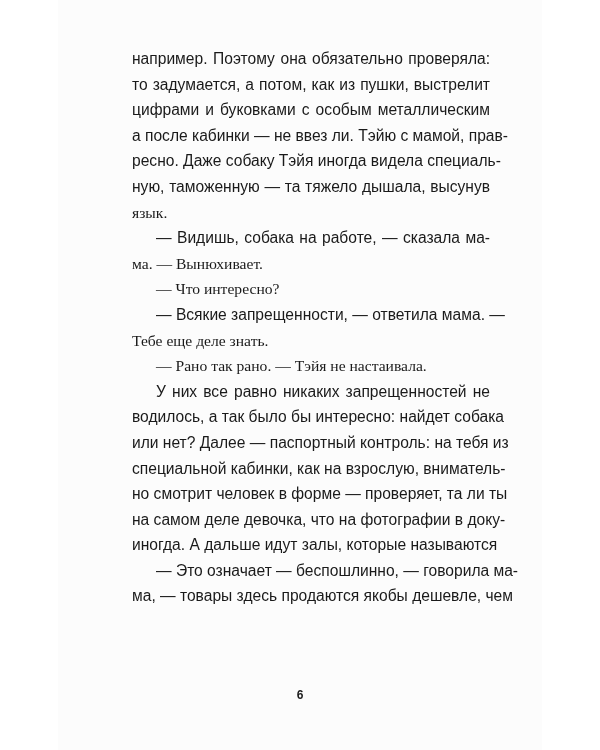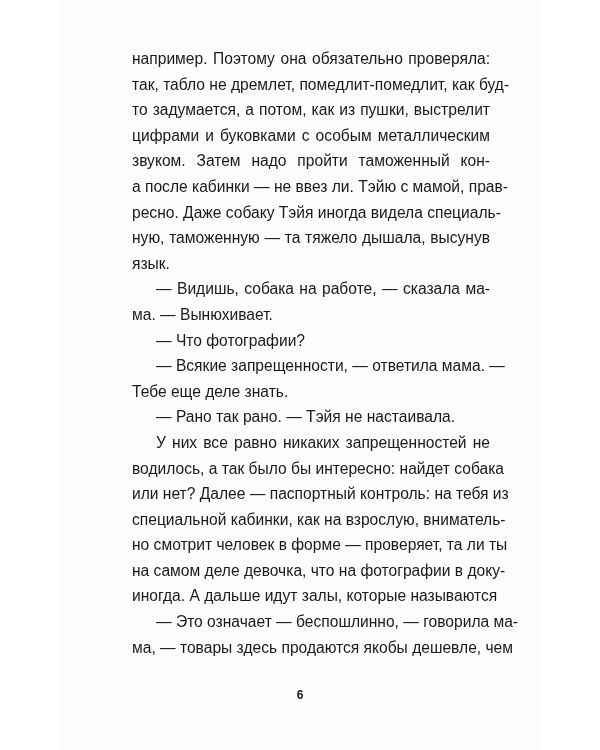--- a/index.html
+++ b/index.html
@@ -33,20 +33,21 @@
     }
     .line {
       display: block;
       white-space: nowrap;
       text-align: justify;
       text-align-last: justify;
       height: 25.6px;
     }
     .line.last {
       text-align-last: left;
+      font-family: Liberation Serif, serif;
     }
     .line.indent {
       padding-left: 24px;
     }
     .page-number {
       position: absolute;
       left: 0;
       width: 600px;
       top: 688px;
       text-align: center;
@@ -56,31 +57,29 @@
       color: #1a1a1a;
     }
   </style>
 </head>
 <body>
 
 <div class="page"></div>
 
 <div class="text-block">
   <span class="line">например. Поэтому она обязательно проверяла:</span>
-  <span class="line">так, табло не дремлет, помедлит-помедлит, как буд-</span>
   <span class="line">то задумается, а потом, как из пушки, выстрелит</span>
   <span class="line">цифрами и буковками с особым металлическим</span>
-  <span class="line">звуком. Затем надо пройти таможенный кон-</span>
   <span class="line">а после кабинки — не ввез ли. Тэйю с мамой, прав-</span>
   <span class="line">ресно. Даже собаку Тэйя иногда видела специаль-</span>
   <span class="line">ную, таможенную — та тяжело дышала, высунув</span>
   <span class="line last">язык.</span>
   <span class="line indent">— Видишь, собака на работе, — сказала ма-</span>
   <span class="line last">ма. — Вынюхивает.</span>
-  <span class="line indent last">— Что фотографии?</span>
+  <span class="line indent last">— Что интересно?</span>
   <span class="line indent">— Всякие запрещенности, — ответила мама. —</span>
   <span class="line last">Тебе еще деле знать.</span>
   <span class="line indent last">— Рано так рано. — Тэйя не настаивала.</span>
   <span class="line indent">У них все равно никаких запрещенностей не</span>
   <span class="line">водилось, а так было бы интересно: найдет собака</span>
   <span class="line">или нет? Далее — паспортный контроль: на тебя из</span>
   <span class="line">специальной кабинки, как на взрослую, вниматель-</span>
   <span class="line">но смотрит человек в форме — проверяет, та ли ты</span>
   <span class="line">на самом деле девочка, что на фотографии в доку-</span>
   <span class="line">иногда. А дальше идут залы, которые называются</span>

